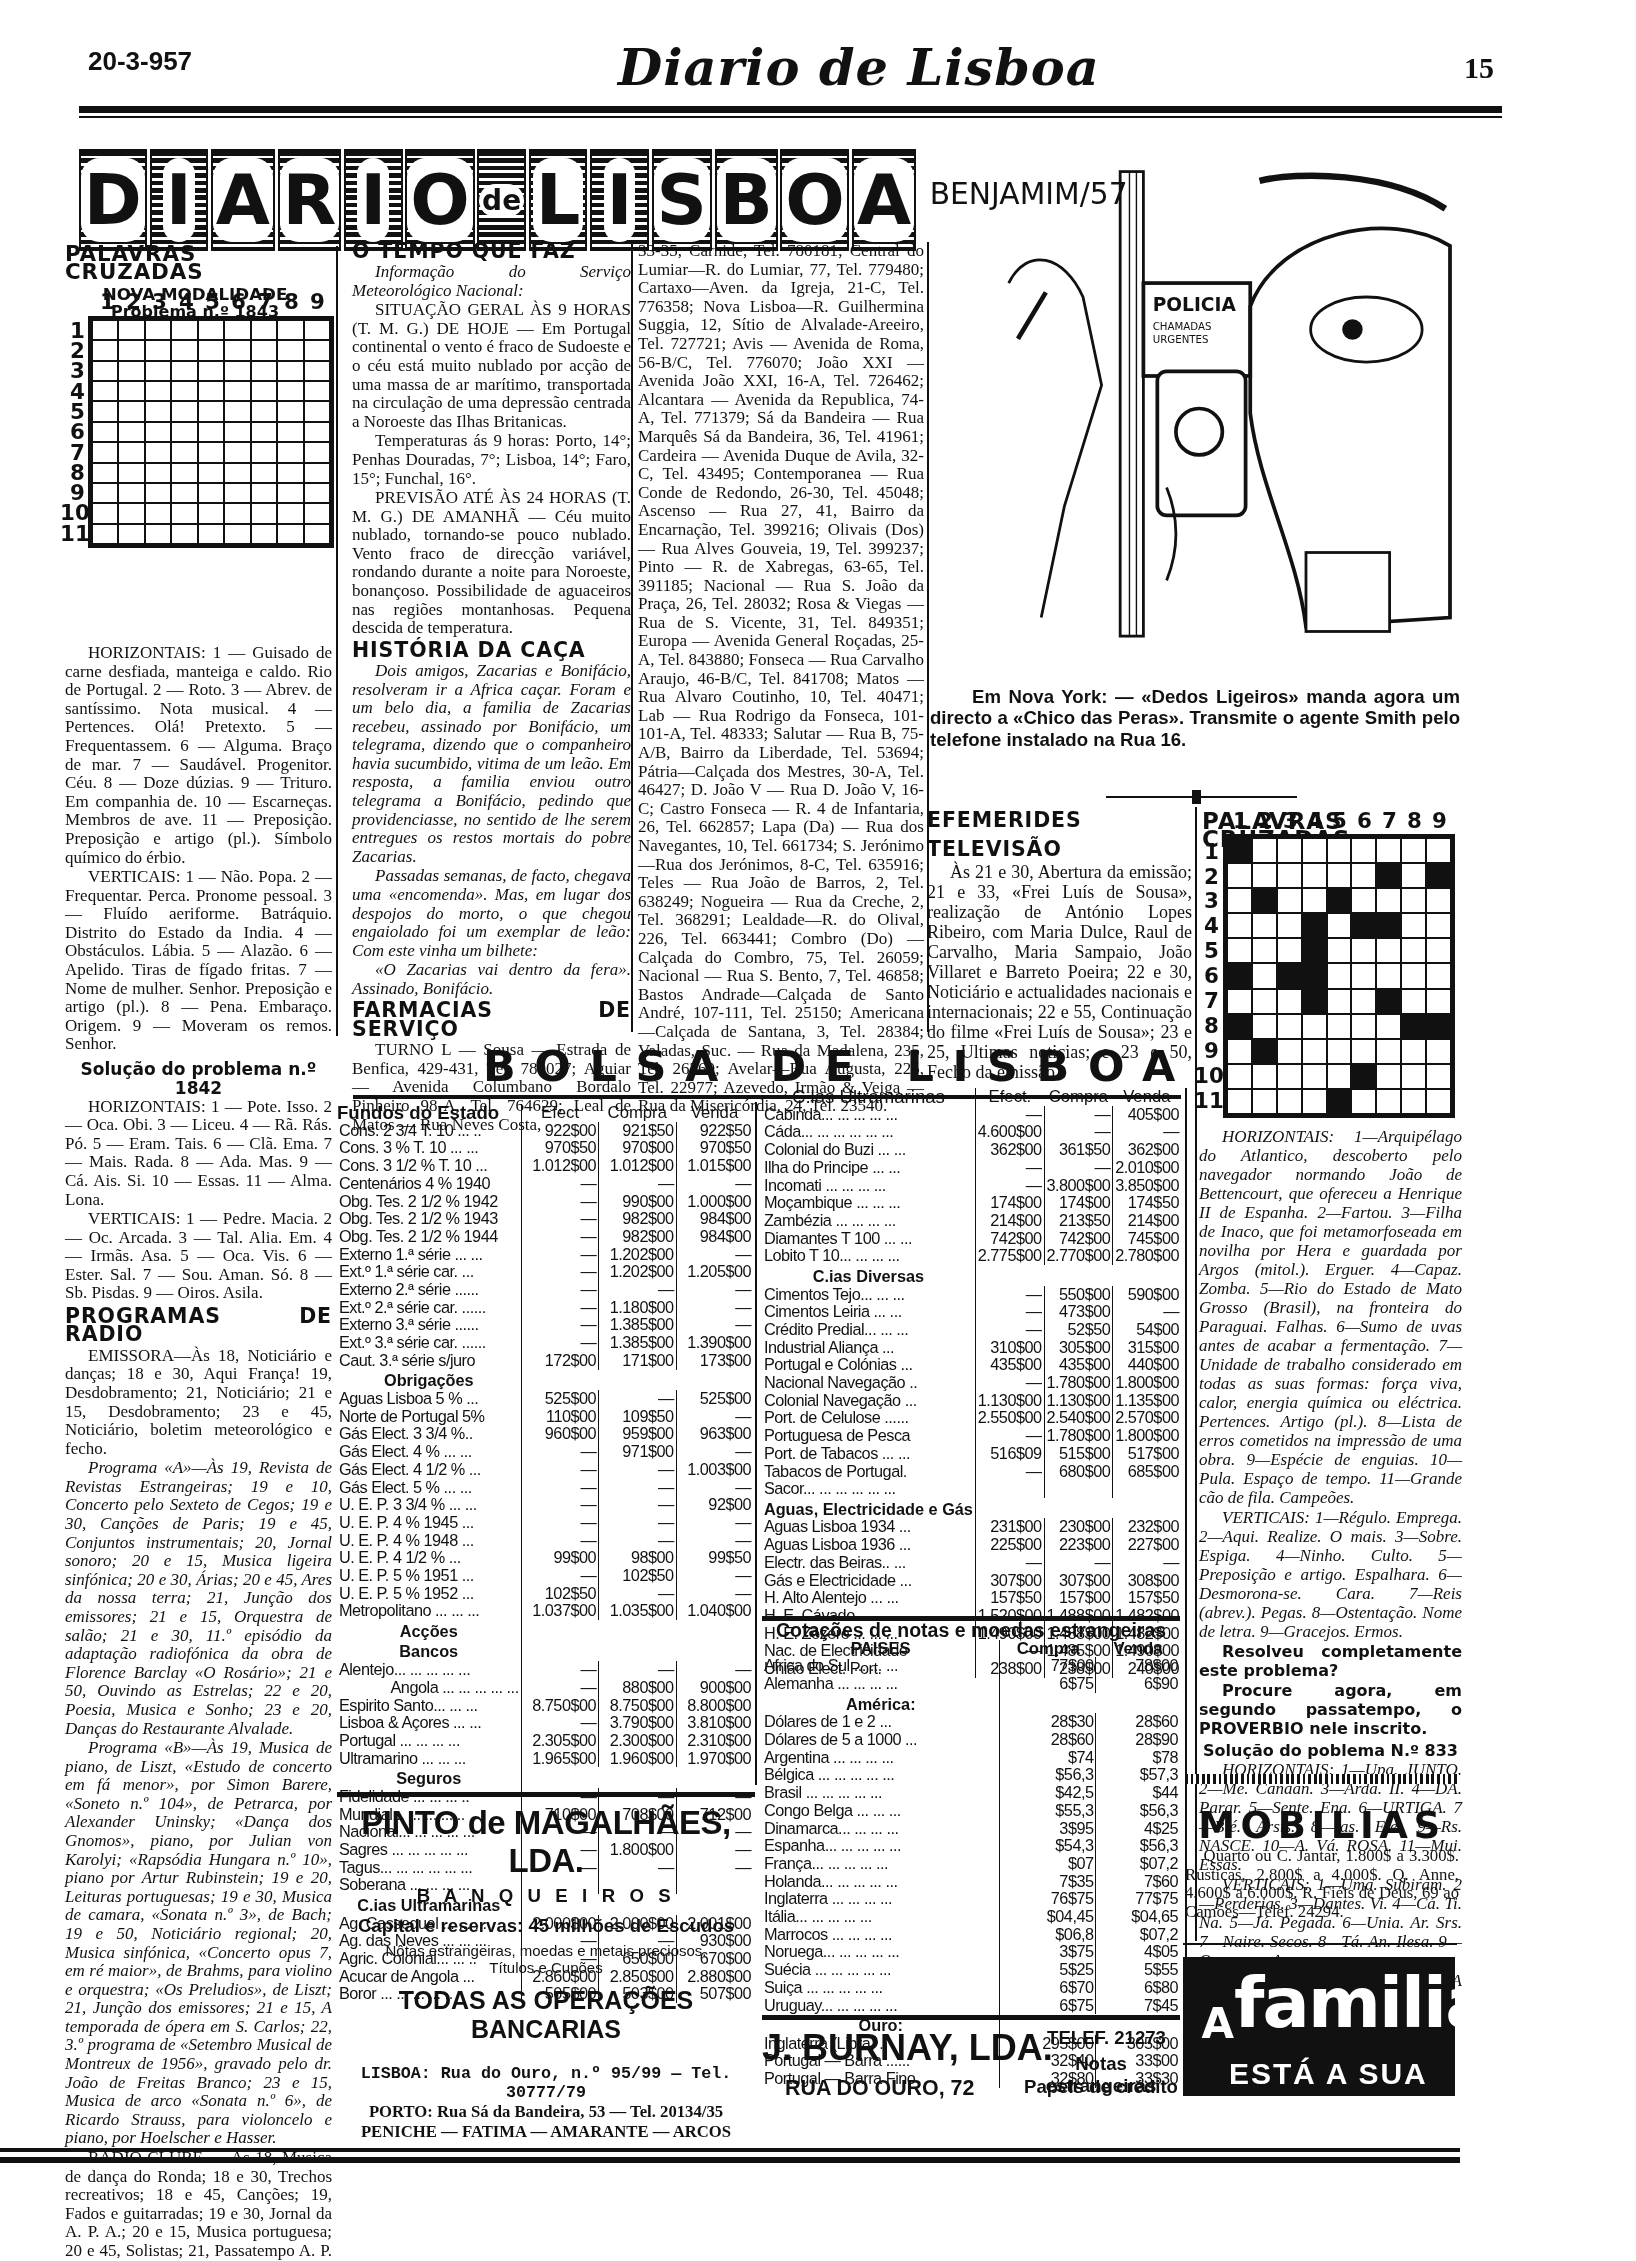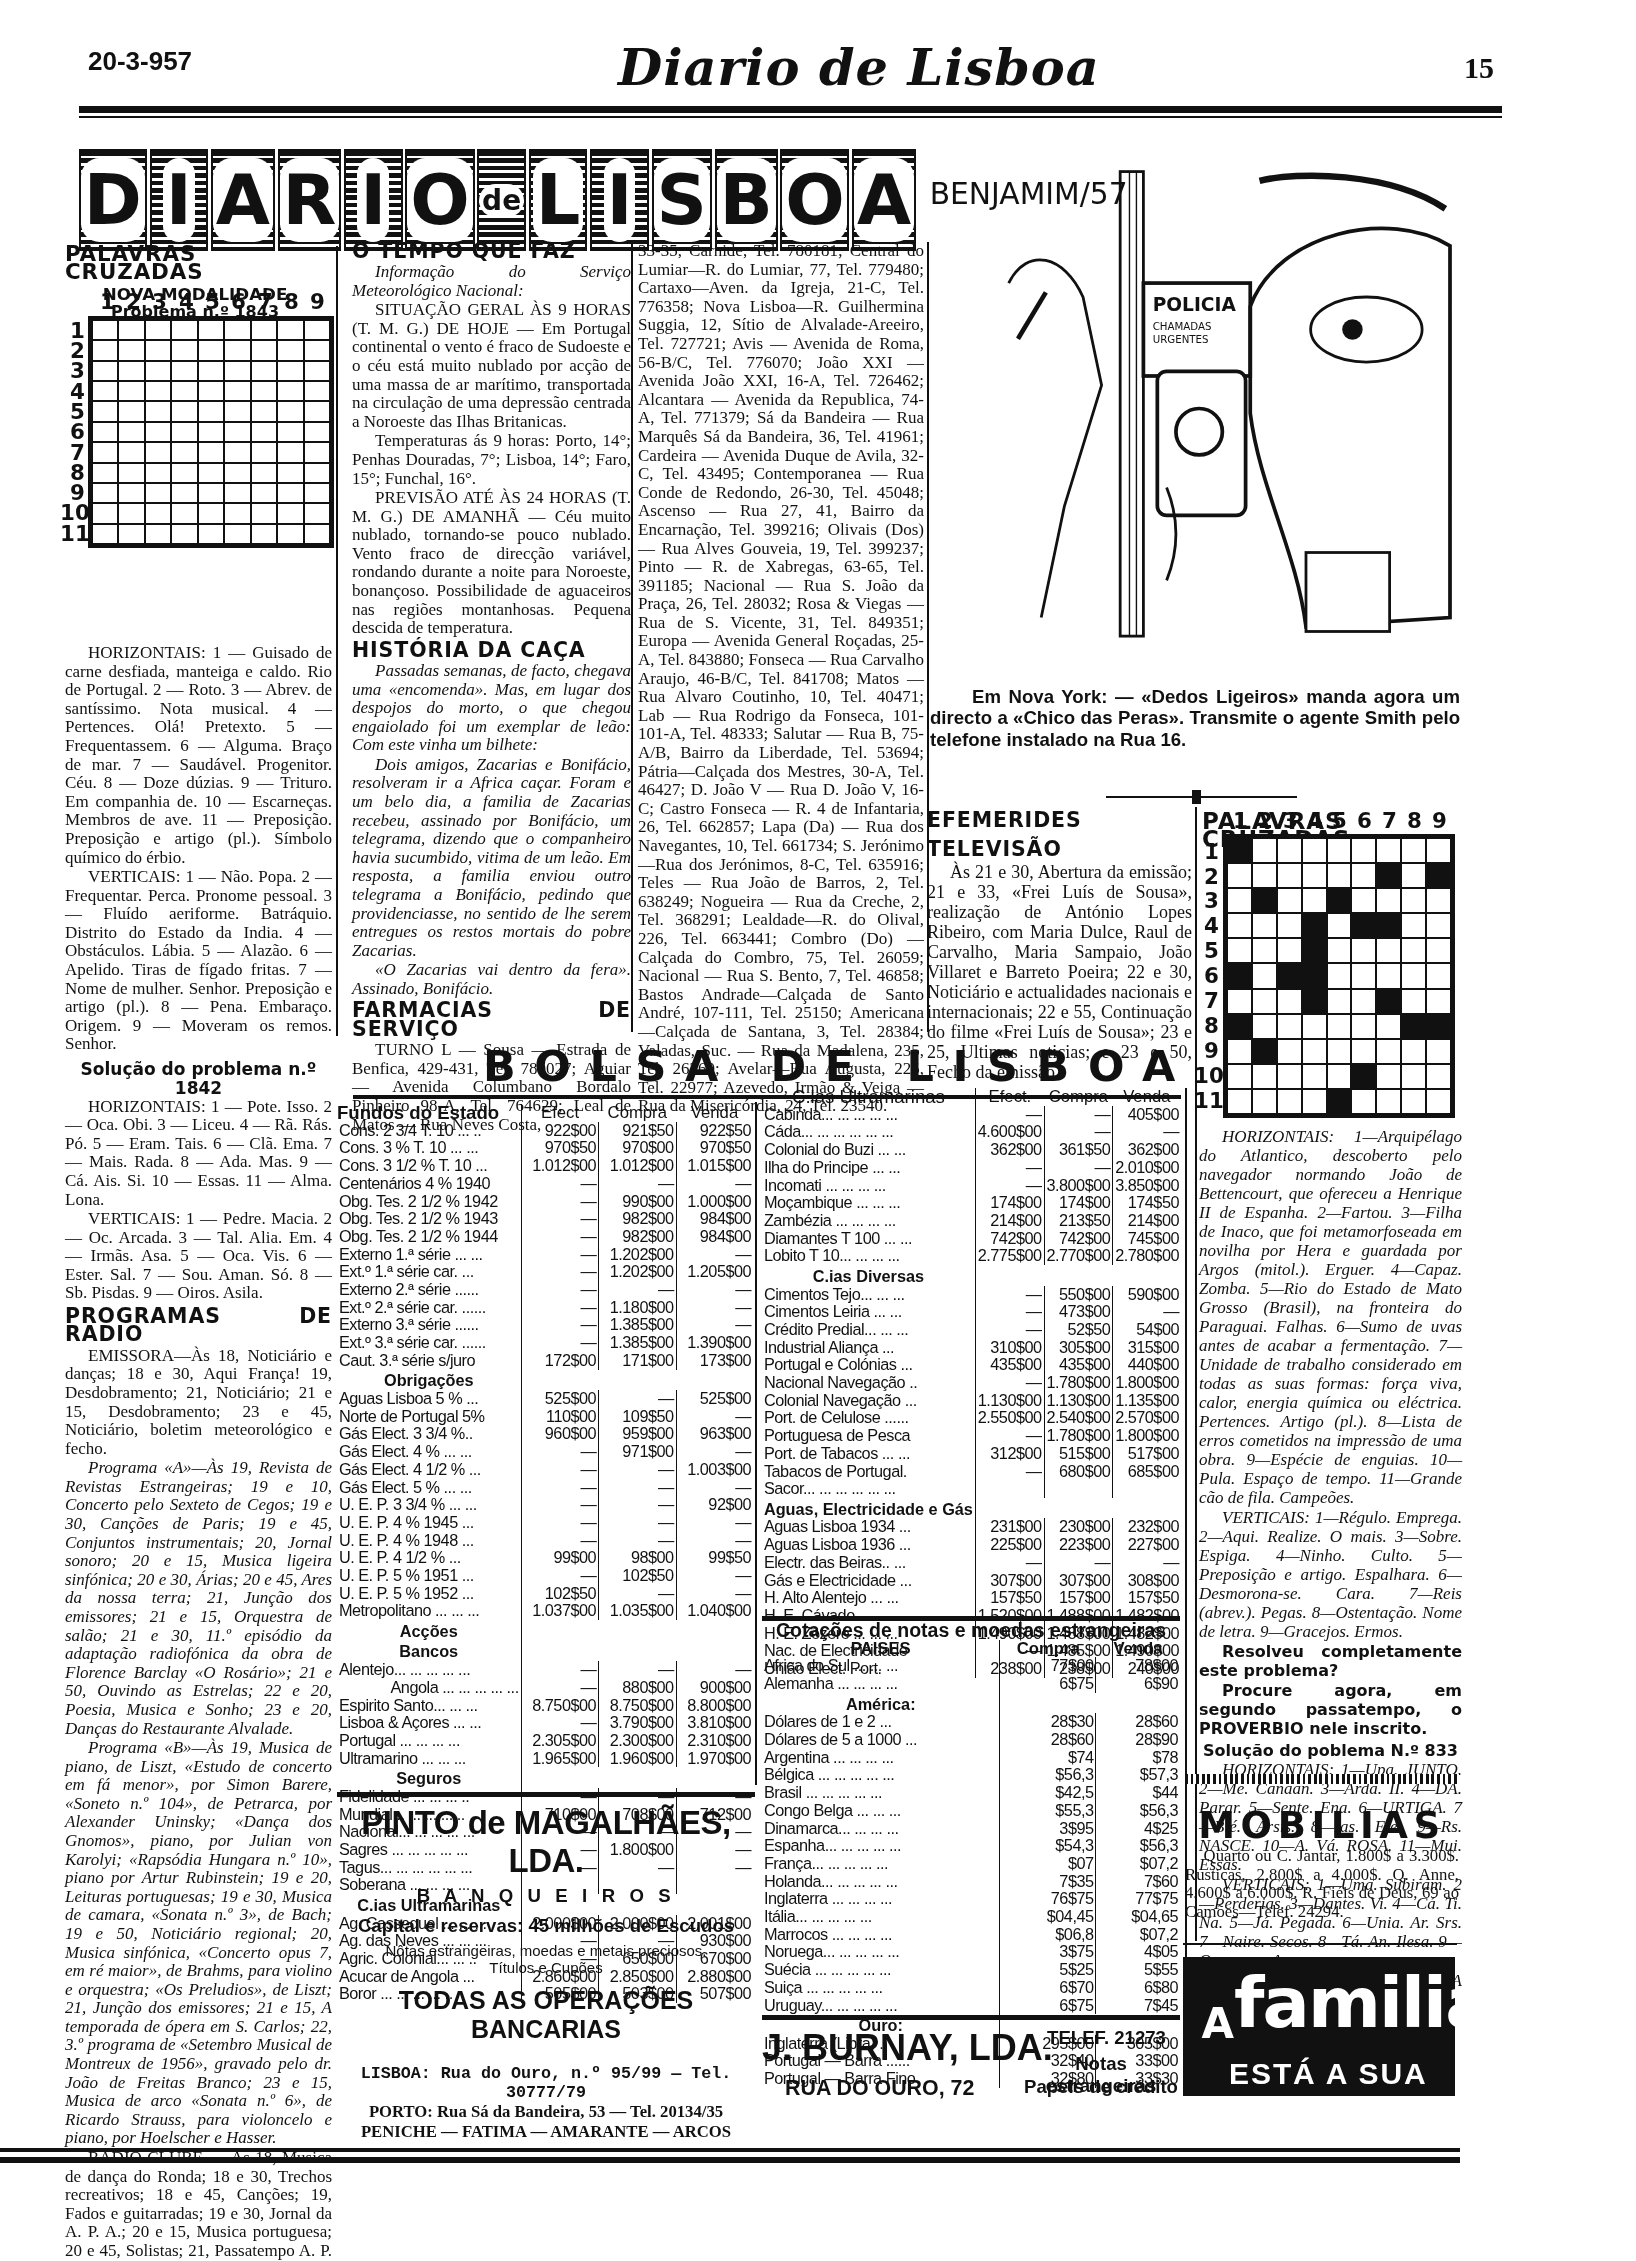--- a/index.html
+++ b/index.html
@@ -238,22 +238,22 @@
 
 <div class="vline" style="left:336px;top:246px;height:790px"></div>
 
 <div class="col" style="left:352px;top:239px;width:279px">
   <div class="sec-h">O TEMPO QUE FAZ</div>
   <p class="it">Informação do Serviço Meteorológico Nacional:</p>
   <p>SITUAÇÃO GERAL ÀS 9 HORAS (T. M. G.) DE HOJE — Em Portugal continental o vento é fraco de Sudoeste e o céu está muito nublado por acção de uma massa de ar marítimo, transportada na circulação de uma depressão centrada a Noroeste das Ilhas Britanicas.</p>
   <p>Temperaturas ás 9 horas: Porto, 14°; Penhas Douradas, 7°; Lisboa, 14°; Faro, 15°; Funchal, 16°.</p>
   <p>PREVISÃO ATÉ ÀS 24 HORAS (T. M. G.) DE AMANHÃ — Céu muito nublado, tornando-se pouco nublado. Vento fraco de direcção variável, rondando durante a noite para Noroeste, bonançoso. Possibilidade de aguaceiros nas regiões montanhosas. Pequena descida de temperatura.</p>
   <div class="sec-h">HISTÓRIA DA CAÇA</div>
+  <p class="it">Dois amigos, Zacarias e Bonifácio, resolveram ir a Africa caçar. Foram e um belo dia, a familia de Zacarias recebeu, assinado por Bonifácio, um telegrama, dizendo que o companheiro havia sucumbido, vitima de um leão. Em resposta, a familia enviou outro telegrama a Bonifácio, pedindo que providenciasse, no sentido de lhe serem entregues os restos mortais do pobre Zacarias.</p>
   <p class="it">Passadas semanas, de facto, chegava uma «encomenda». Mas, em lugar dos despojos do morto, o que chegou engaiolado foi um exemplar de leão: Com este vinha um bilhete:</p>
-  <p class="it">Dois amigos, Zacarias e Bonifácio, resolveram ir a Africa caçar. Foram e um belo dia, a familia de Zacarias recebeu, assinado por Bonifácio, um telegrama, dizendo que o companheiro havia sucumbido, vitima de um leão. Em resposta, a familia enviou outro telegrama a Bonifácio, pedindo que providenciasse, no sentido de lhe serem entregues os restos mortais do pobre Zacarias.</p>
   <p class="it">«O Zacarias vai dentro da fera». Assinado, Bonifácio.</p>
   <div class="sec-h">FARMACIAS DE SERVIÇO</div>
   <p>TURNO L — Sousa — Estrada de Benfica, 429-431, Tel. 780027; Aguiar — Avenida Columbano Bordalo Pinheiro 98-A, Tel. 764629; Leal de Matos — Rua Neves Costa,</p>
 </div>
 <div class="vline" style="left:631px;top:242px;height:790px"></div>
 
 <div class="col" style="left:638px;top:242px;width:286px">
   <p style="text-indent:0">33-35, Carnide, Tel. 780181; Central do Lumiar—R. do Lumiar, 77, Tel. 779480; Cartaxo—Aven. da Igreja, 21-C, Tel. 776358; Nova Lisboa—R. Guilhermina Suggia, 12, Sítio de Alvalade-Areeiro, Tel. 727721; Avis — Avenida de Roma, 56-B/C, Tel. 776070; João XXI — Avenida João XXI, 16-A, Tel. 726462; Alcantara — Avenida da Republica, 74-A, Tel. 771379; Sá da Bandeira — Rua Marquês Sá da Bandeira, 36, Tel. 41961; Cardeira — Avenida Duque de Avila, 32-C, Tel. 43495; Contemporanea — Rua Conde de Redondo, 26-30, Tel. 45048; Ascenso — Rua 27, 41, Bairro da Encarnação, Tel. 399216; Olivais (Dos) — Rua Alves Gouveia, 19, Tel. 399237; Pinto — R. de Xabregas, 63-65, Tel. 391185; Nacional — Rua S. João da Praça, 26, Tel. 28032; Rosa &amp; Viegas — Rua de S. Vicente, 31, Tel. 849351; Europa — Avenida General Roçadas, 25-A, Tel. 843880; Fonseca — Rua Carvalho Araujo, 46-B/C, Tel. 841708; Matos — Rua Alvaro Coutinho, 10, Tel. 40471; Lab — Rua Rodrigo da Fonseca, 101-101-A, Tel. 48333; Salutar — Rua B, 75-A/B, Bairro da Liberdade, Tel. 53694; Pátria—Calçada dos Mestres, 30-A, Tel. 46427; D. João V — Rua D. João V, 16-C; Castro Fonseca — R. 4 de Infantaria, 26, Tel. 662857; Lapa (Da) — Rua dos Navegantes, 10, Tel. 661734; S. Jerónimo—Rua dos Jerónimos, 8-C, Tel. 635916; Teles — Rua João de Barros, 2, Tel. 638249; Nogueira — Rua da Creche, 2, Tel. 368291; Lealdade—R. do Olival, 226, Tel. 663441; Combro (Do) — Calçada do Combro, 75, Tel. 26059; Nacional — Rua S. Bento, 7, Tel. 46858; Bastos Andrade—Calçada de Santo André, 107-111, Tel. 25150; Americana—Calçada de Santana, 3, Tel. 28384; Valadas, Suc. — Rua da Madalena, 235, Tel. 26260; Avelar—Rua Augusta, 225, Tel. 22977; Azevedo, Irmão &amp; Veiga — Rua da Misericórdia, 24, Tel. 23540.</p>
 </div>
 <div class="vline" style="left:927px;top:242px;height:790px"></div>
@@ -876,21 +876,21 @@
           <td class="n last">2.570$00</td>
         </tr>
         <tr>
           <td class="l" style="border-right: 1.4px solid rgb(17, 17, 17);">Portuguesa de Pesca</td>
           <td class="n">—</td>
           <td class="n">1.780$00</td>
           <td class="n last">1.800$00</td>
         </tr>
         <tr>
           <td class="l" style="border-right: 1.4px solid rgb(17, 17, 17);">Port. de Tabacos ... ...</td>
-          <td class="n">312$00</td>
+          <td class="n">516$09</td>
           <td class="n">515$00</td>
           <td class="n last">517$00</td>
         </tr>
         <tr>
           <td class="l" style="border-right: 1.4px solid rgb(17, 17, 17);">Tabacos de Portugal.</td>
           <td class="n">—</td>
           <td class="n">680$00</td>
           <td class="n last">685$00</td>
         </tr>
         <tr>

